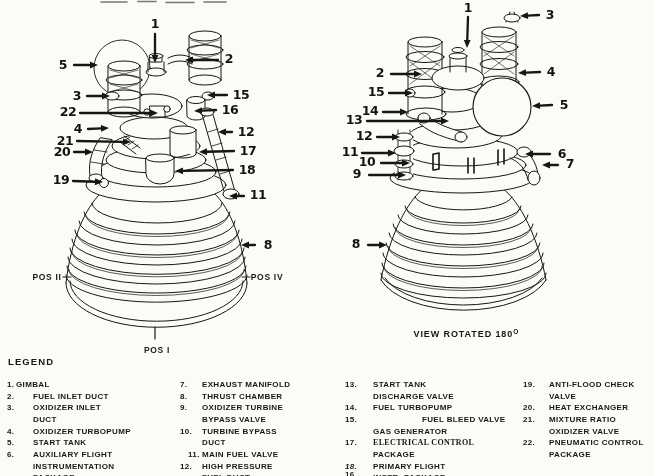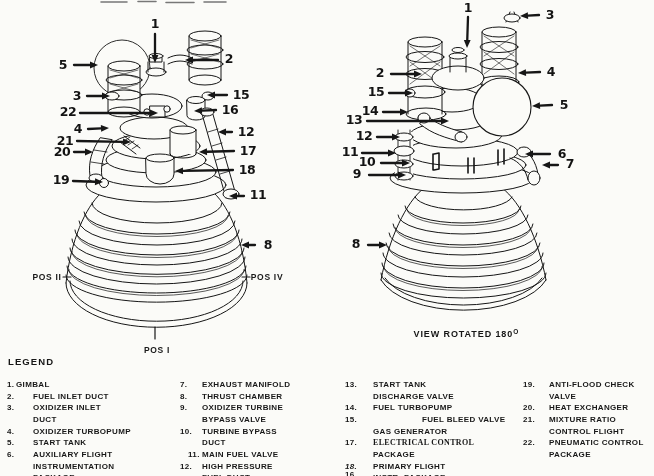--- a/index.html
+++ b/index.html
@@ -360,17 +360,17 @@
     <div class="lg-num" style="left: 345px; top: 461.7px; font-style: italic;">18.</div>
     <div class="lg-line" style="left: 373px; top: 461.7px;">PRIMARY FLIGHT</div>
     <div class="lg-line" style="left: 373px; top: 473.4px;">INSTR. PACKAGE</div>
     <div class="lg-num" style="left: 523px; top: 380px;">19.</div>
     <div class="lg-line" style="left: 549px; top: 380px;">ANTI-FLOOD CHECK</div>
     <div class="lg-line" style="left: 549px; top: 391.7px;">VALVE</div>
     <div class="lg-num" style="left: 523px; top: 403.3px;">20.</div>
     <div class="lg-line" style="left: 549px; top: 403.3px;">HEAT EXCHANGER</div>
     <div class="lg-num" style="left: 523px; top: 415px;">21.</div>
     <div class="lg-line" style="left: 549px; top: 415px;">MIXTURE RATIO</div>
-    <div class="lg-line" style="left: 549px; top: 426.7px;">CONTROL FLIGHT</div>
+    <div class="lg-line" style="left: 549px; top: 426.7px;">OXIDIZER VALVE</div>
     <div class="lg-num" style="left: 523px; top: 438.4px;">22.</div>
     <div class="lg-line" style="left: 549px; top: 438.4px;">PNEUMATIC CONTROL</div>
     <div class="lg-line" style="left: 549px; top: 450px;">PACKAGE</div>
   </div>
 
 </body></html>

